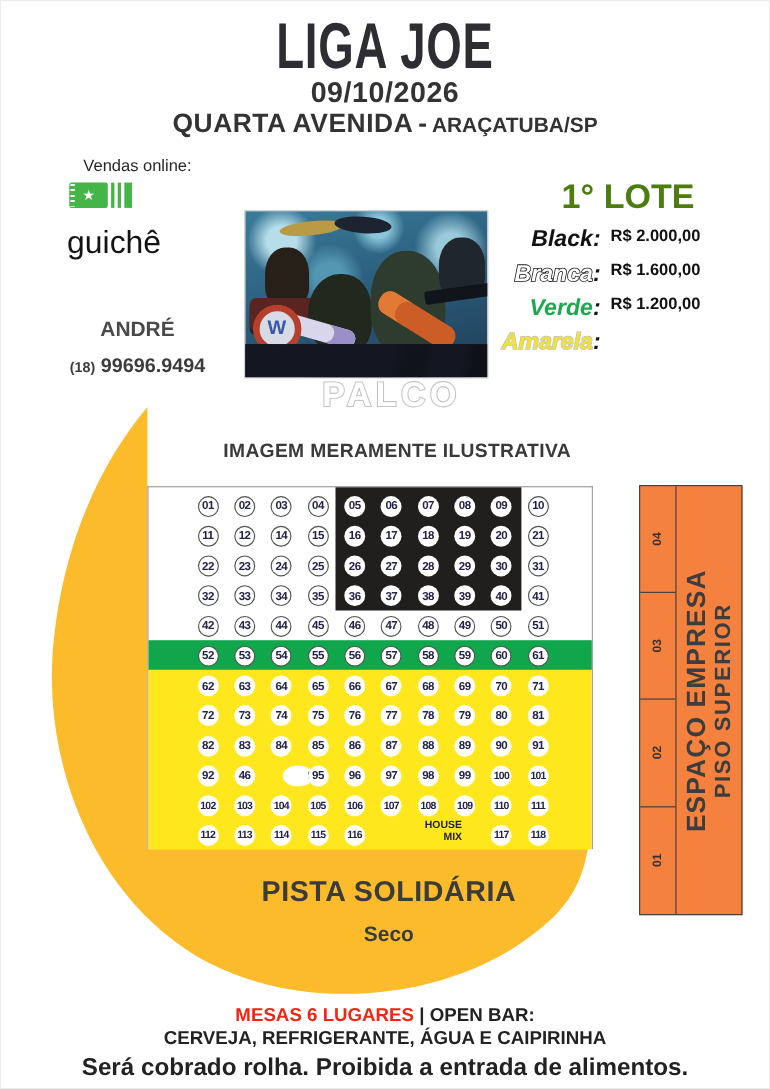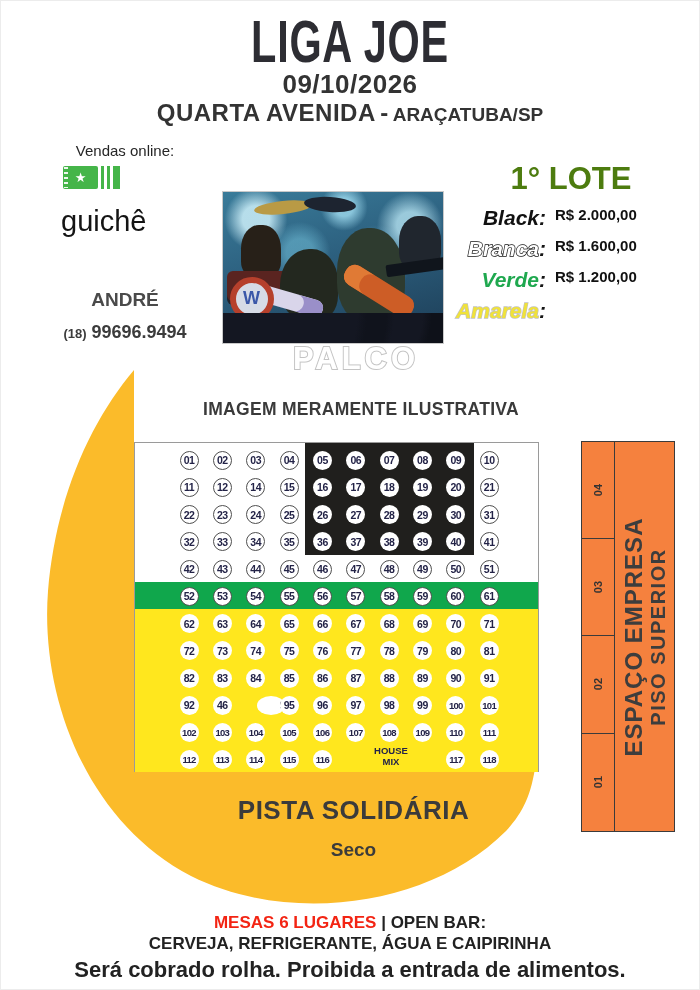--- a/index.html
+++ b/index.html
@@ -102,21 +102,21 @@
   .zone-black { position:absolute; left:170px; top:0; width:169px; height:112px; background:#201f1d; }
   .zone-green { position:absolute; left:0; right:0; top:139px; height:27px; background:#10a74c; }
   .zone-yellow { position:absolute; left:0; right:0; top:166px; bottom:0; background:#ffe71e; }
   .seat {
     position:absolute; width:19px; height:19px; border-radius:50%; background:#fff;
     display:flex; align-items:center; justify-content:center;
     font-weight:bold; font-size:10.5px; letter-spacing:-0.5px; color:#232347; z-index:5;
   }
   .seat.outlined { border:1px solid #4f4f4f; }
   .seat.wide { font-size:9.5px; letter-spacing:-0.7px; }
-  .housemix { position:absolute; left:227px; top:303px; width:58px; text-align:center;
+  .housemix { position:absolute; left:227px; top:303px; width:58px; text-align:right;
     font-size:9.5px; font-weight:bold; color:#23234a; line-height:1.15; z-index:5; }
   
   .pista { position:absolute; top:794px; left:100px; width:505px; text-align:center; z-index:2; }
   .pista-title { font-size:26px; font-weight:bold; color:#3b3b3b; letter-spacing:.5px; }
   .pista-sub { font-size:19px; font-weight:bold; color:#3b3b3b; margin-top:13px; }
   
   .espaco { position:absolute; left:580px; top:440px; width:94px; height:391px;
     background:#f5813e; border:1px solid #3b3b3b; z-index:2; }
   .espaco-boxes { position:absolute; left:0; top:0; bottom:0; width:33px; border-right:1px solid #3b3b3b; }
   .box-cell { height:97.2px; border-bottom:1px solid #3b3b3b; display:flex; align-items:center; justify-content:center; }

